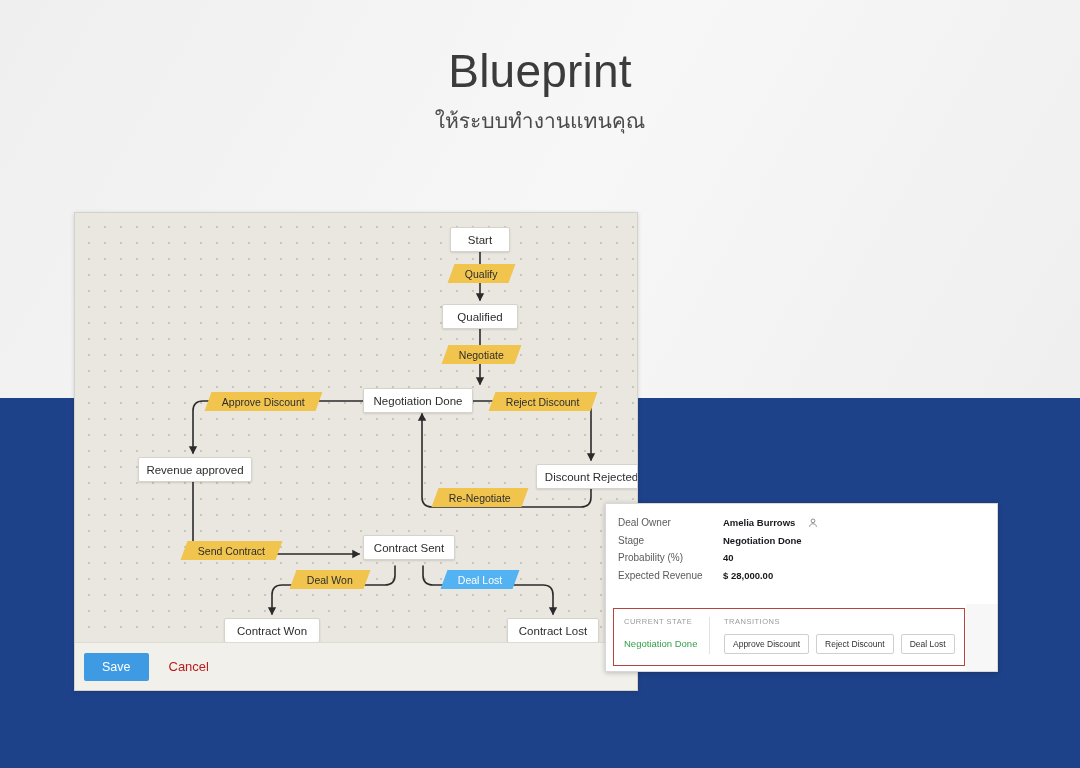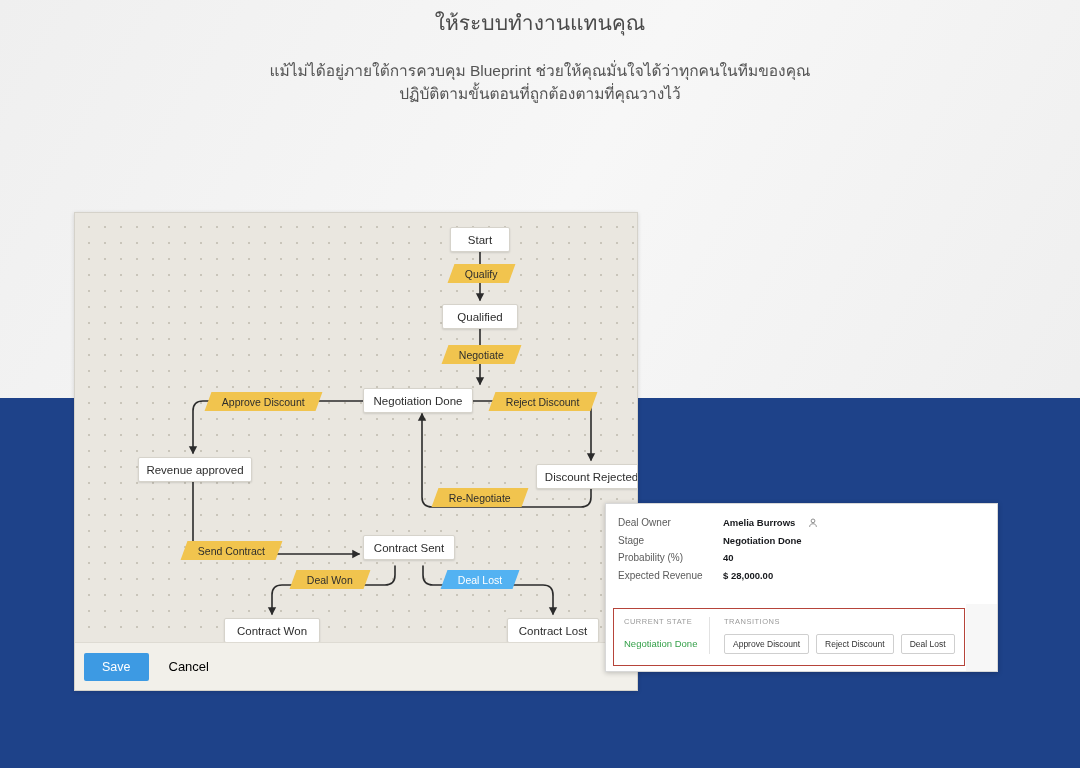--- a/index.html
+++ b/index.html
@@ -69,21 +69,21 @@
     position: absolute; left: 0; bottom: 0; width: 564px; height: 48px;
     background: #f2f0ea; border-top: 1px solid #dedbd3;
     display: flex; align-items: center; padding-left: 9px;
   }
   #save-btn {
     background: #3d9ae3; color: #fff; border: none; border-radius: 2px;
     font-size: 12.5px; font-family: inherit;
     padding: 7px 18px; cursor: pointer;
   }
   #cancel-btn {
-    color: #000000; font-size: 13px; background: none; border: none;
+    color: #b91c1c; font-size: 13px; background: none; border: none;
     margin-left: 20px; cursor: pointer; font-family: inherit;
   }
   
   #detail-panel {
     position: absolute; left: 605px; top: 503px; width: 393px; height: 169px;
     background: #fff;
     border: 1px solid #d8d8d8;
     box-shadow: 0 1px 5px rgba(0,0,0,.22);
     overflow: hidden;
   }
@@ -113,25 +113,22 @@
   }
 </style>
 </head>
 <body>
 
 <div id="stage">
 
   <div id="blue-band"></div>
 
   <div id="header">
+    <div id="app-title">Blueprint</div>
     <div id="app-subtitle">ให้ระบบทำงานแทนคุณ</div>
-    <div id="app-desc">
-      <div>แม้ไม่ได้อยู่ภายใต้การควบคุม Blueprint ช่วยให้คุณมั่นใจได้ว่าทุกคนในทีมของคุณ</div>
-      <div>ปฏิบัติตามขั้นตอนที่ถูกต้องตามที่คุณวางไว้</div>
-    </div>
   </div>
 
   <div id="canvas">
 
     <svg id="edges" viewBox="0 0 564 479">
       <defs>
         <marker id="ah" markerWidth="7" markerHeight="7" refX="4.2" refY="3" orient="auto">
           <path d="M0,0.4 L5,3 L0,5.6 z" fill="#2b2b2b"></path>
         </marker>
       </defs>

